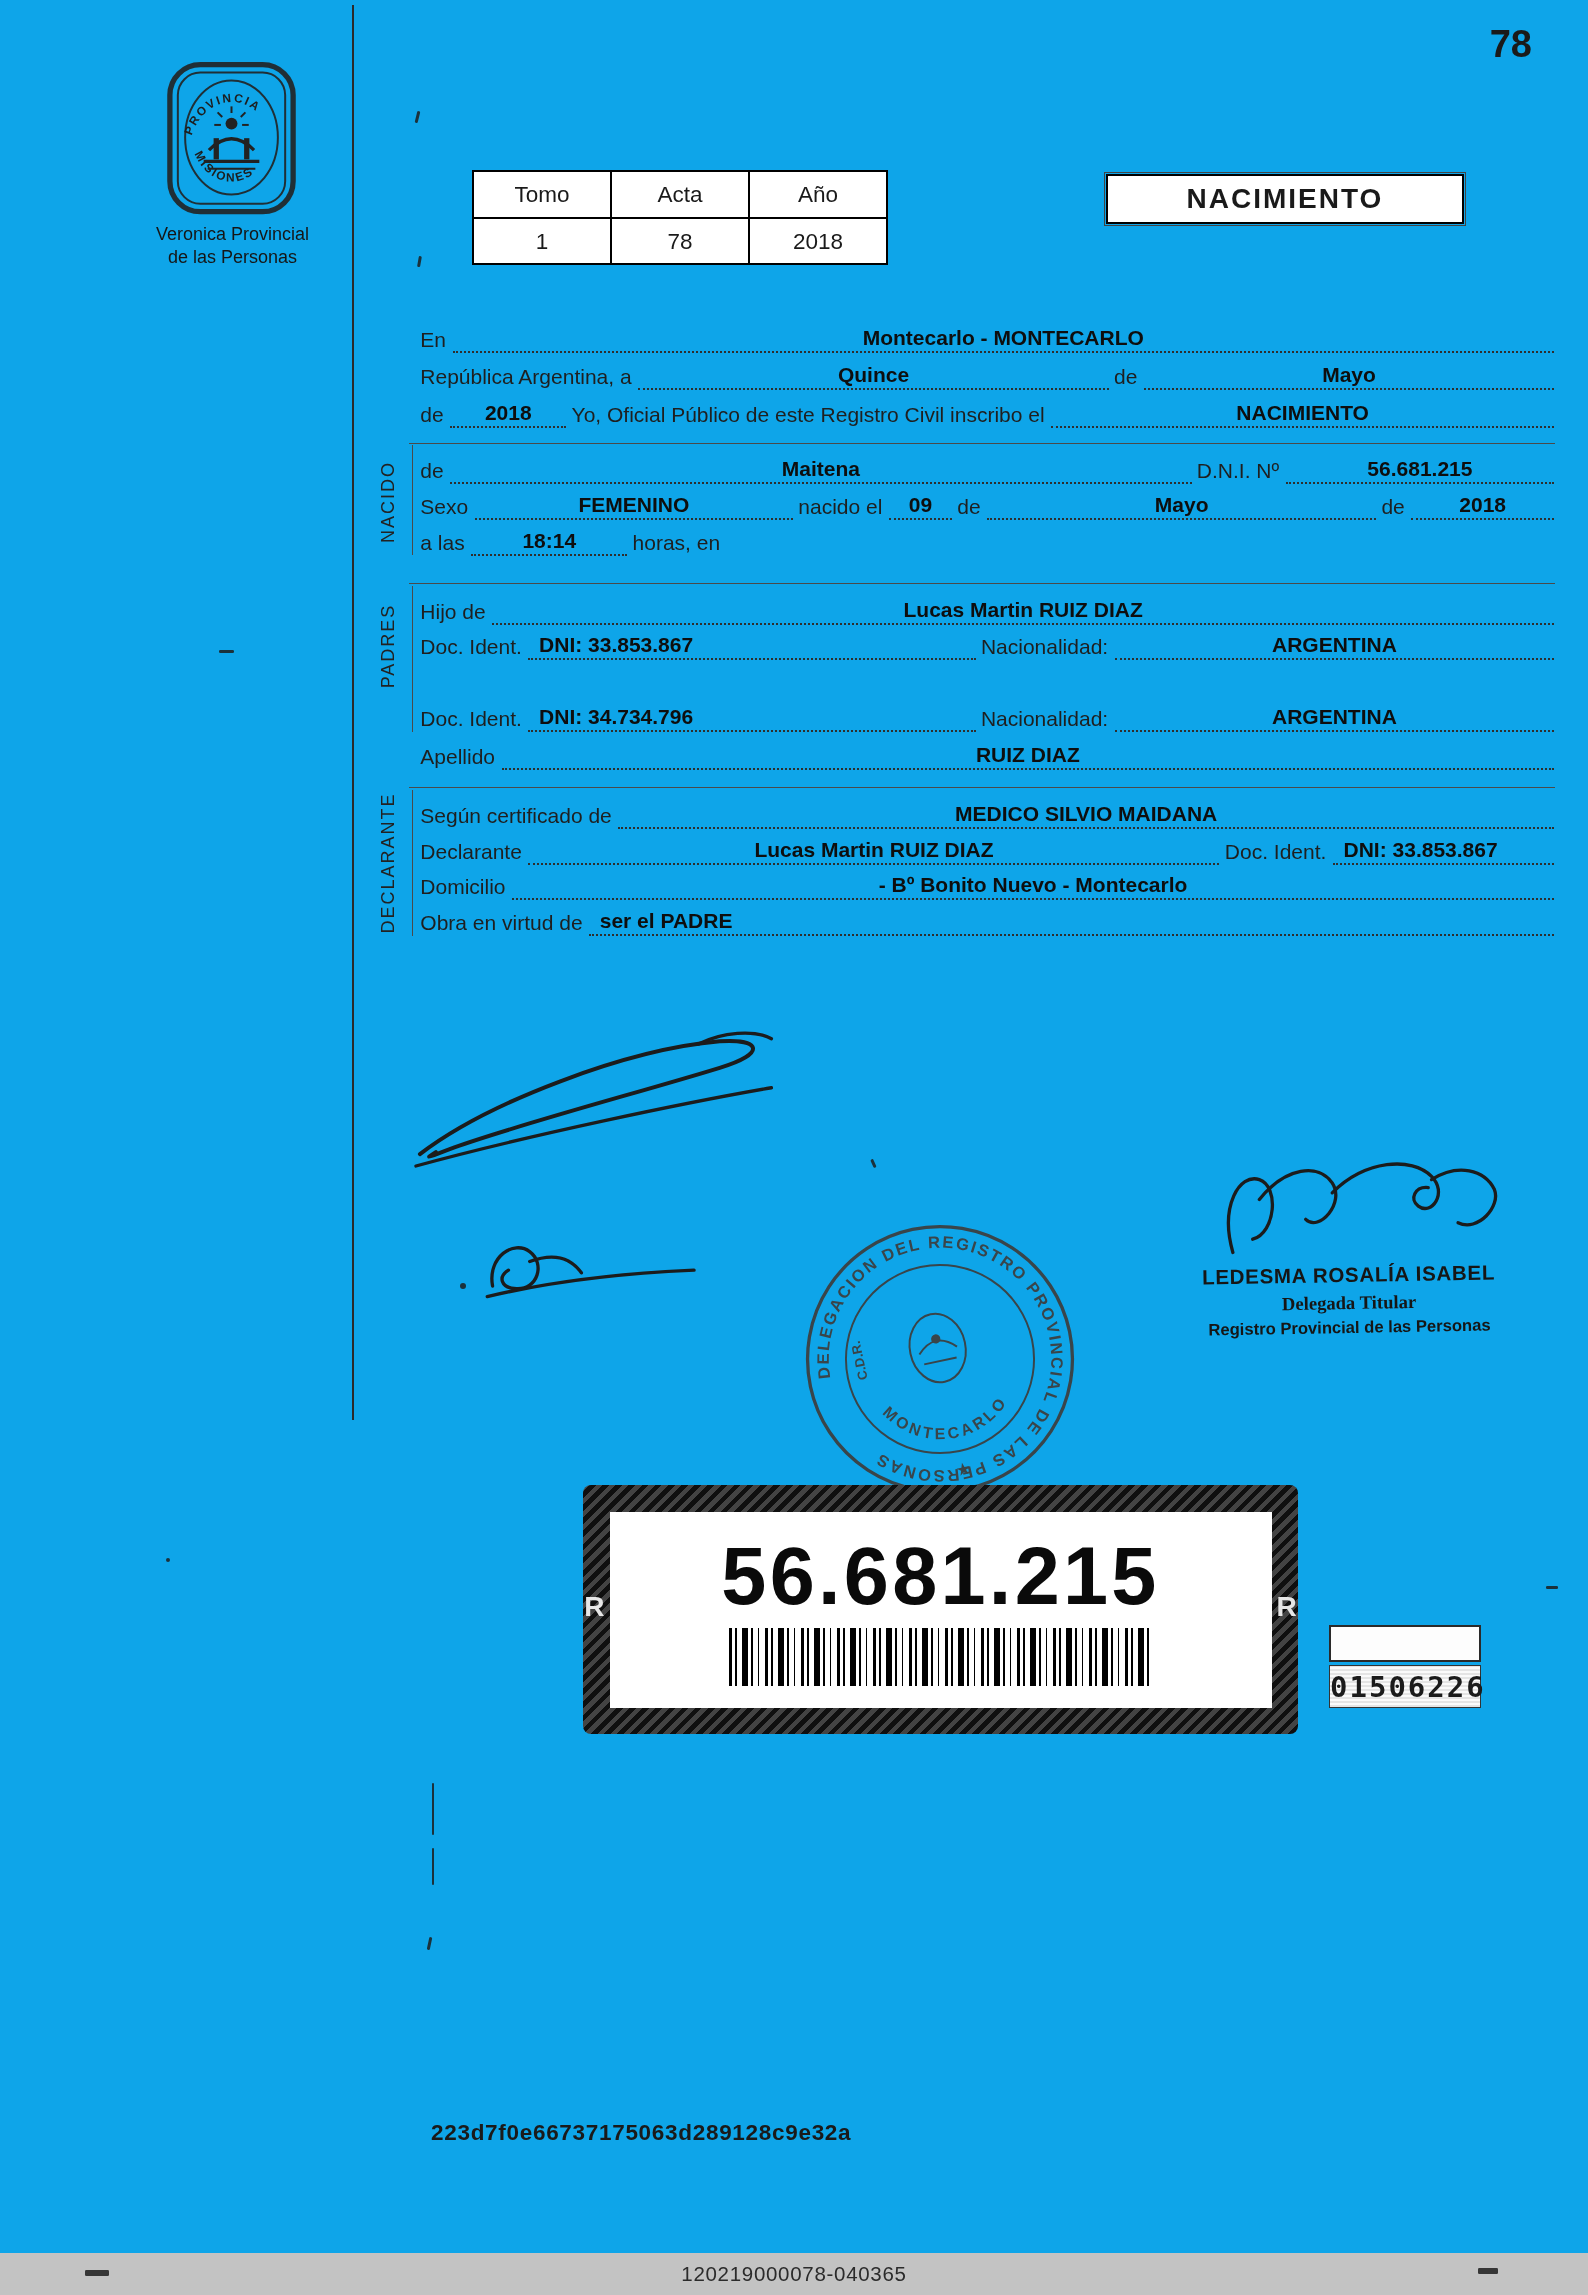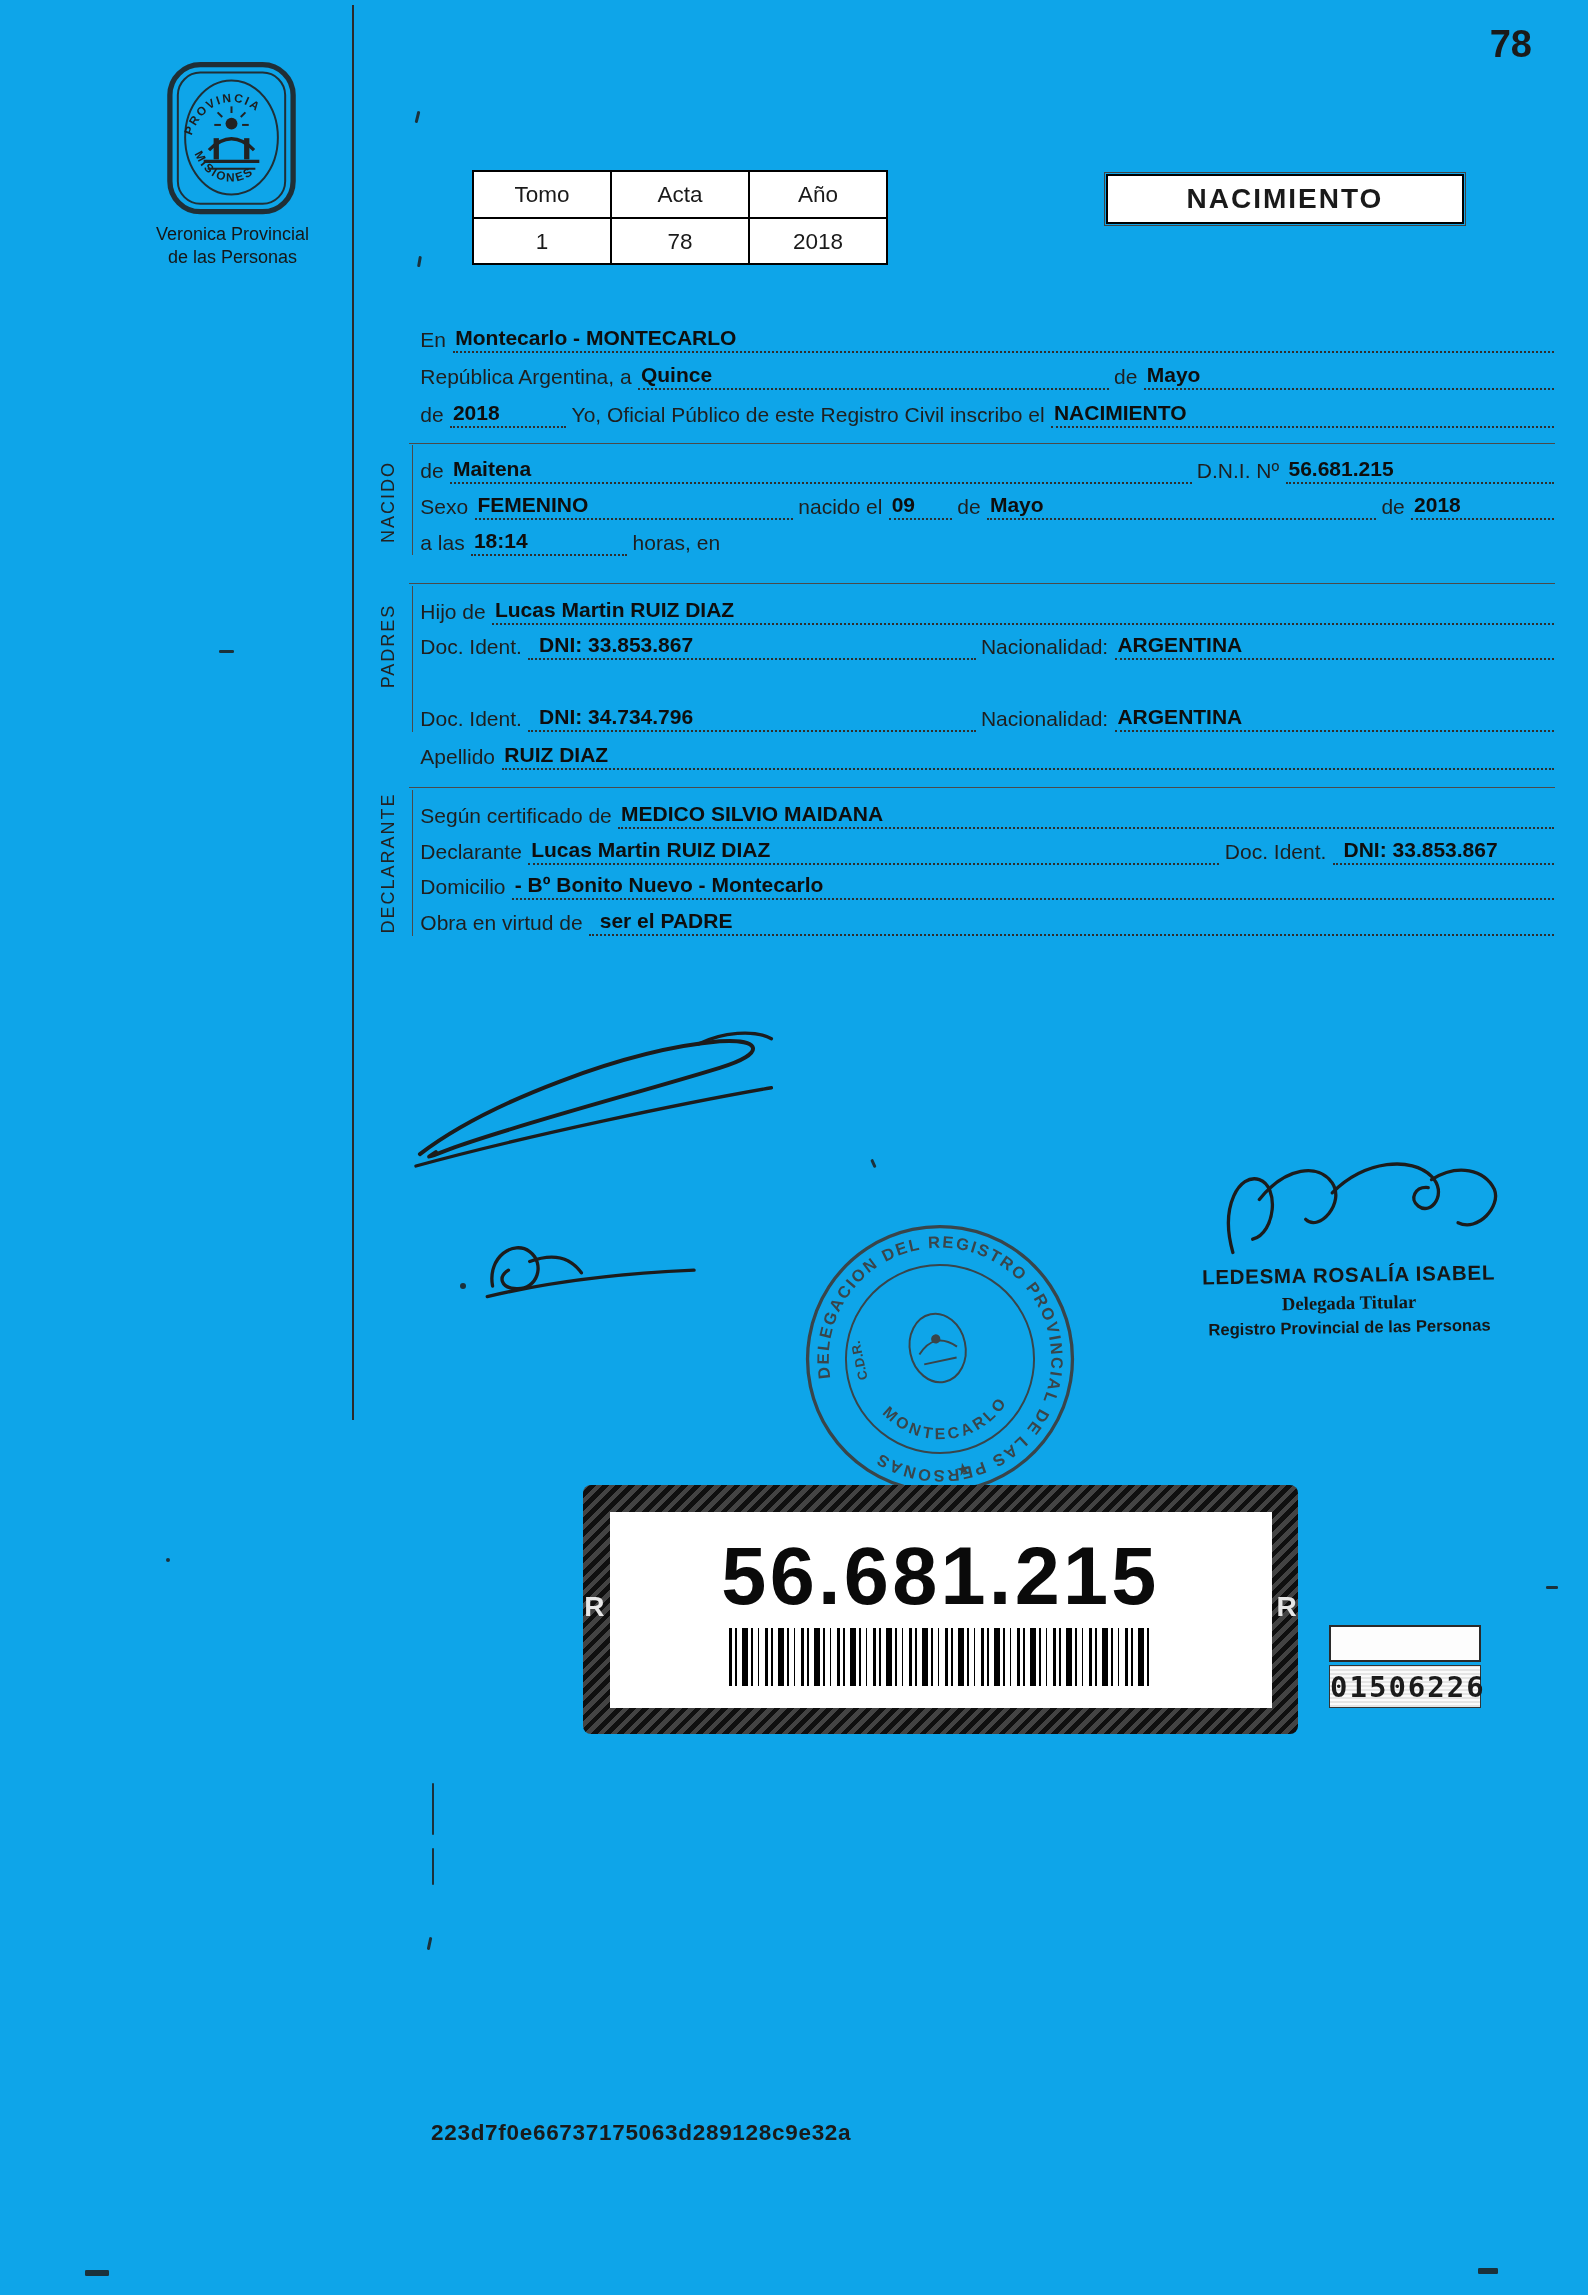--- a/index.html
+++ b/index.html
@@ -33,21 +33,21 @@
   .vrule { position: absolute; left: 352px; top: 5.3px; width: 2px; height: 1415px; background: #2b2b2b; }
   .sep { position: absolute; left: 409px; width: 1146px; border-top: 1.3px solid #4a4a4a; }
   .bracket { position: absolute; left: 412px; width: 0; border-left: 1.3px solid #4a4a4a; }
 
   .side { position: absolute; white-space: nowrap; transform: translate(-50%,-50%) rotate(-90deg);
     font-size: 18px; letter-spacing: 2px; font-weight: 500; color: #222; }
 
   .row { position: absolute; left: 419px; width: 1135px; height: 36px; display: flex; align-items: flex-end; }
   .lbl { font-size: 21px; white-space: nowrap; padding: 0 6.6px 1.3px 5.3px; color: #1f1f1f; }
   .lbl:first-child { padding-left: 1.3px; }
-  .fill { flex: 1; border-bottom: 2px dotted #2e2e2e; font-size: 21px;
+  .fill { flex: 1; border-bottom: 2px dotted #2e2e2e; text-align: center; font-size: 21px;
     font-weight: bold; white-space: nowrap; color: #0e0e0e; padding: 0 2.7px 0.7px; min-width: 20px; }
   .fill.la { text-align: left; padding-left: 10.6px; }
 
   .closing { position: absolute; left: 440px; top: 944px; width: 961px;
     font-size: 22.5px; font-weight: bold; line-height: 30.5px; color: #111; }
   .closing .ref { margin-left: 36px; }
 
   .sig { position: absolute; }
   .sig path { fill: none; stroke: #1c1c1c; stroke-linecap: round; }
 
@@ -298,20 +298,23 @@
     </div>
   </div>
 
   <div class="serial-wrap">
     <div class="serial-empty"></div>
     <div class="serial-num">01506226</div>
   </div>
 
   <div class="hash">223d7f0e66737175063d289128c9e32a</div>
 
+  <div class="footer">
+    <span>120219000078-040365</span>
+  </div>
 
   <div class="art" style="left:416px;top:111px;width:2.7px;height:12px;transform:rotate(14deg)"></div>
   <div class="art" style="left:418px;top:256px;width:2.7px;height:10.6px;transform:rotate(10deg)"></div>
   <div class="art" style="left:219px;top:650px;width:14.6px;height:2.7px"></div>
   <div class="art" style="left:460px;top:1283px;width:6px;height:6px;border-radius:50%"></div>
   <div class="art" style="left:872px;top:1159px;width:2.7px;height:9.3px;transform:rotate(-24deg)"></div>
   <div class="art" style="left:166px;top:1558px;width:4px;height:4px;border-radius:50%"></div>
   <div class="art" style="left:1546px;top:1586px;width:12px;height:2.7px"></div>
   <div class="art" style="left:432px;top:1783px;width:2px;height:52px"></div>
   <div class="art" style="left:432px;top:1848px;width:2px;height:37px"></div>

